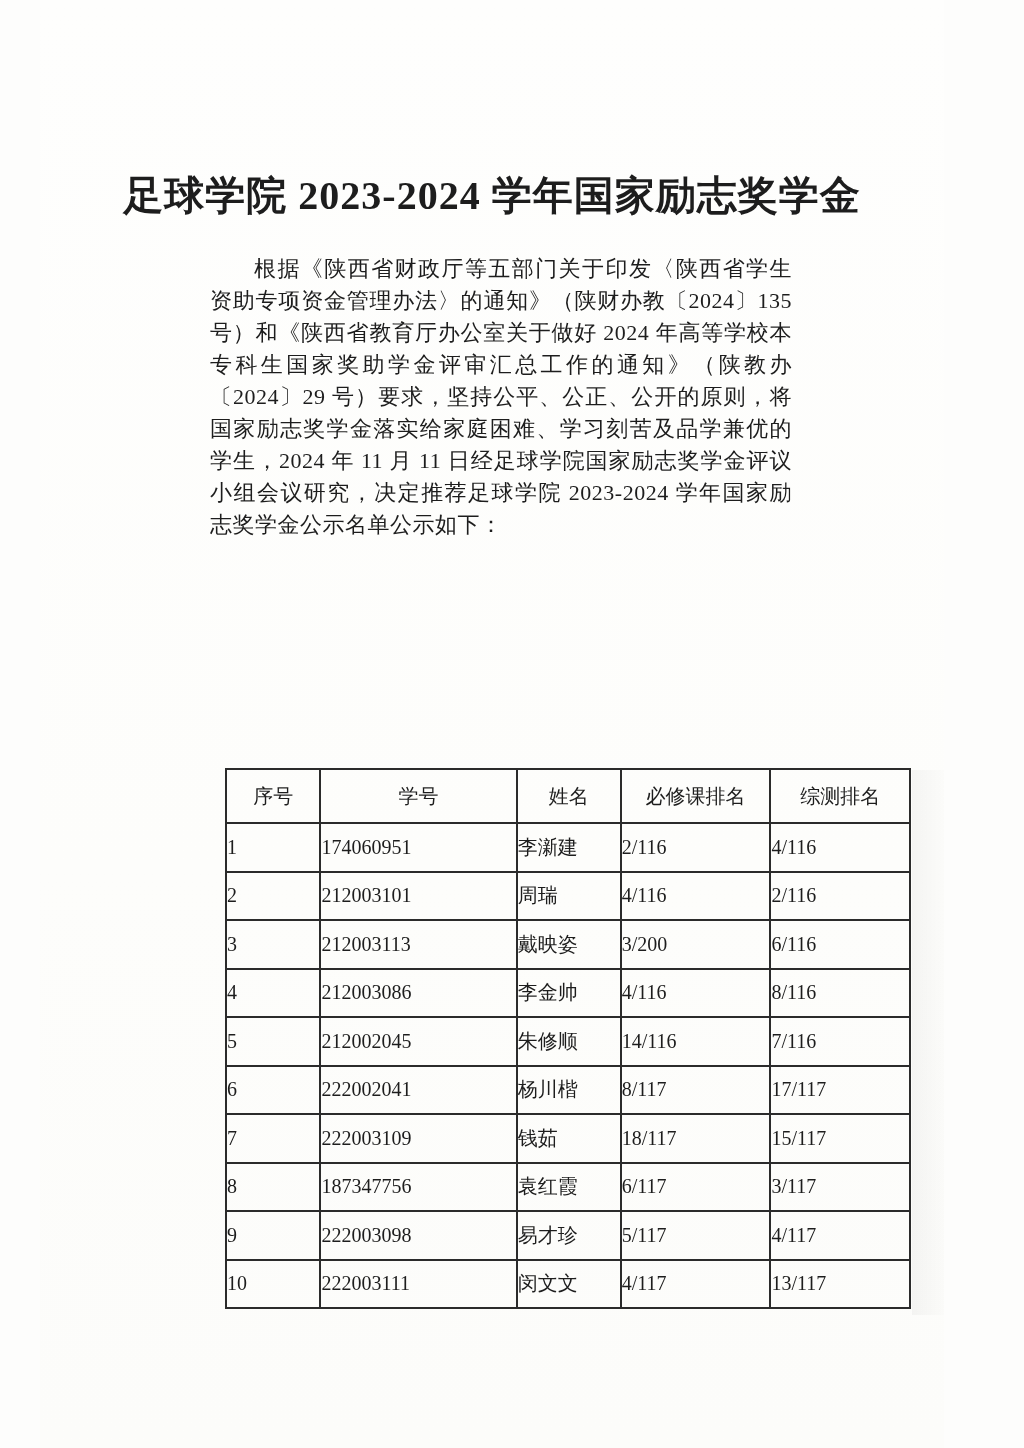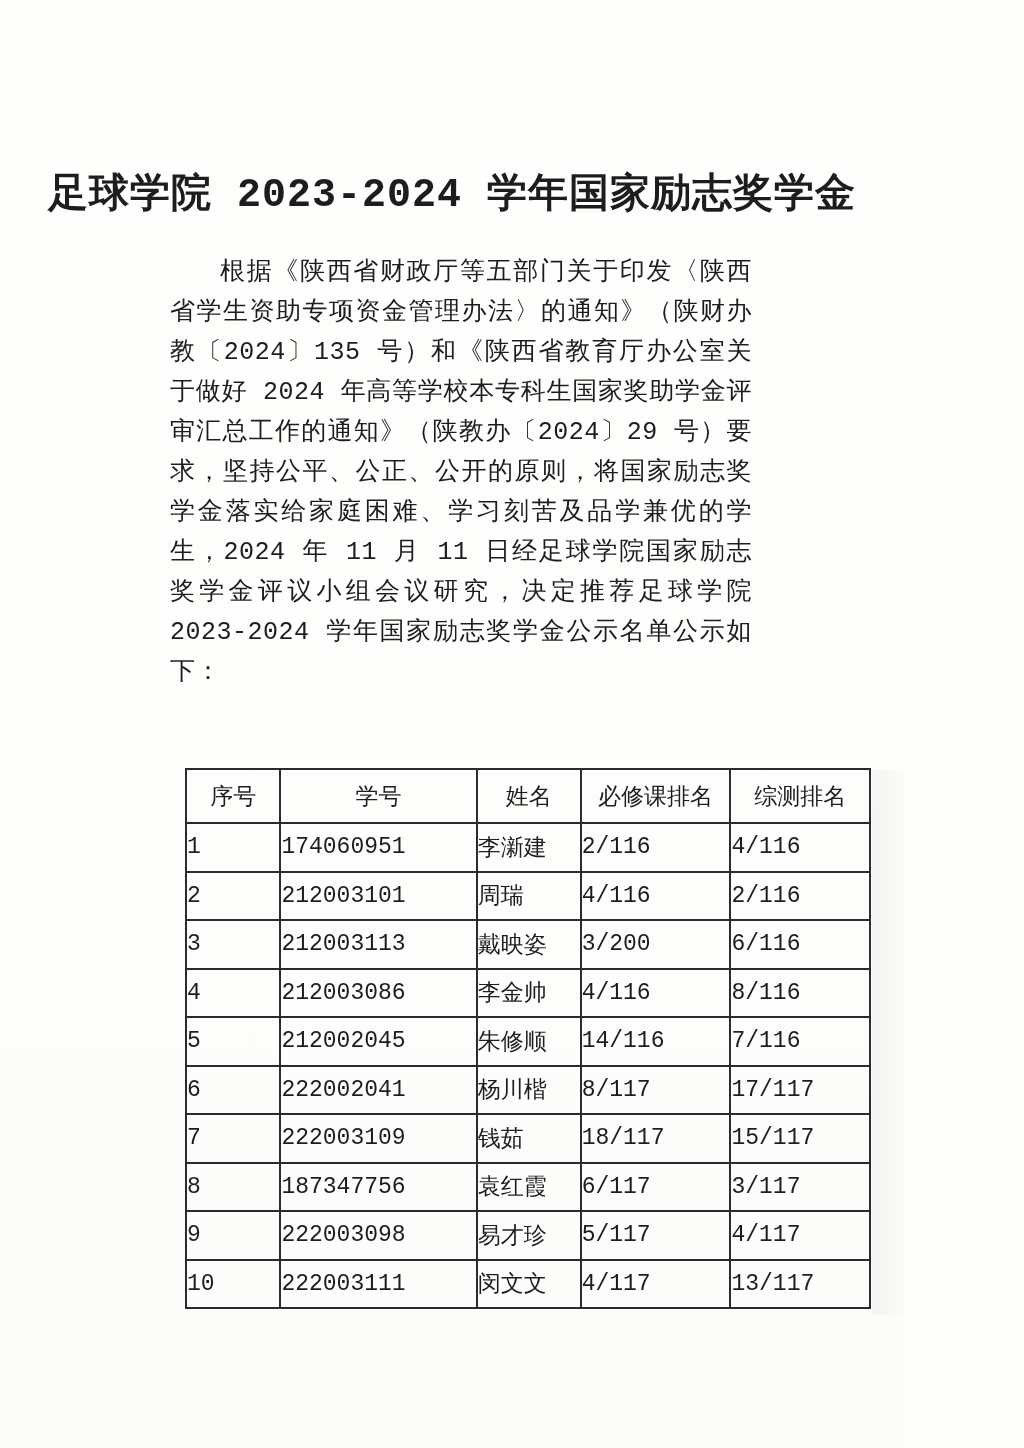--- a/index.html
+++ b/index.html
@@ -10,21 +10,22 @@
     background: #fdfdfc;
   }
   .page {
     position: relative;
     width: 904px;
     height: 1448px;
     overflow: hidden;
     box-sizing: border-box;
     background: linear-gradient(180deg, #fefefd 0%, #fdfdfb 60%, #fcfcfa 100%);
     color: #1d1d1d;
-    font-family: Liberation Mono, monospace;
+    font-family: Liberation Serif, serif;
+    margin-left: 40px;
   }
   
   .page::after {
     content: "";
     position: absolute;
     top: 770px;
     left: 872px;
     width: 40px;
     height: 545px;
     background: linear-gradient(90deg, rgba(0,0,0,0.035), rgba(0,0,0,0.0));
@@ -35,39 +36,39 @@
     padding-top: 166px;
     text-align: center;
     font-size: 40px;
     font-weight: 700;
     line-height: 1.52;
     letter-spacing: 1px;
   }
   .title-line { display: block; }
   .body-text {
     margin: 26px 152px 0 170px;
-    font-size: 25px;
-    line-height: 40px;
+    font-size: 22px;
+    line-height: 32px;
     text-align: justify;
     text-indent: 2em;
     letter-spacing: 0.5px;
   }
   table.roster {
     position: absolute;
     left: 185px;
     top: 768px;
     width: 686px;
     border-collapse: collapse;
     table-layout: fixed;
   }
   table.roster th, table.roster td {
     border: 2px solid #2b2b2b;
     vertical-align: middle;
     font-weight: 400;
-    font-size: 23px;
+    font-size: 20px;
     padding: 0;
     overflow: hidden;
   }
   table.roster th { height: 52px; }
   table.roster td { height: 46.5px; }
 </style>
 </head>
 <body>
 
 <div class="page">

